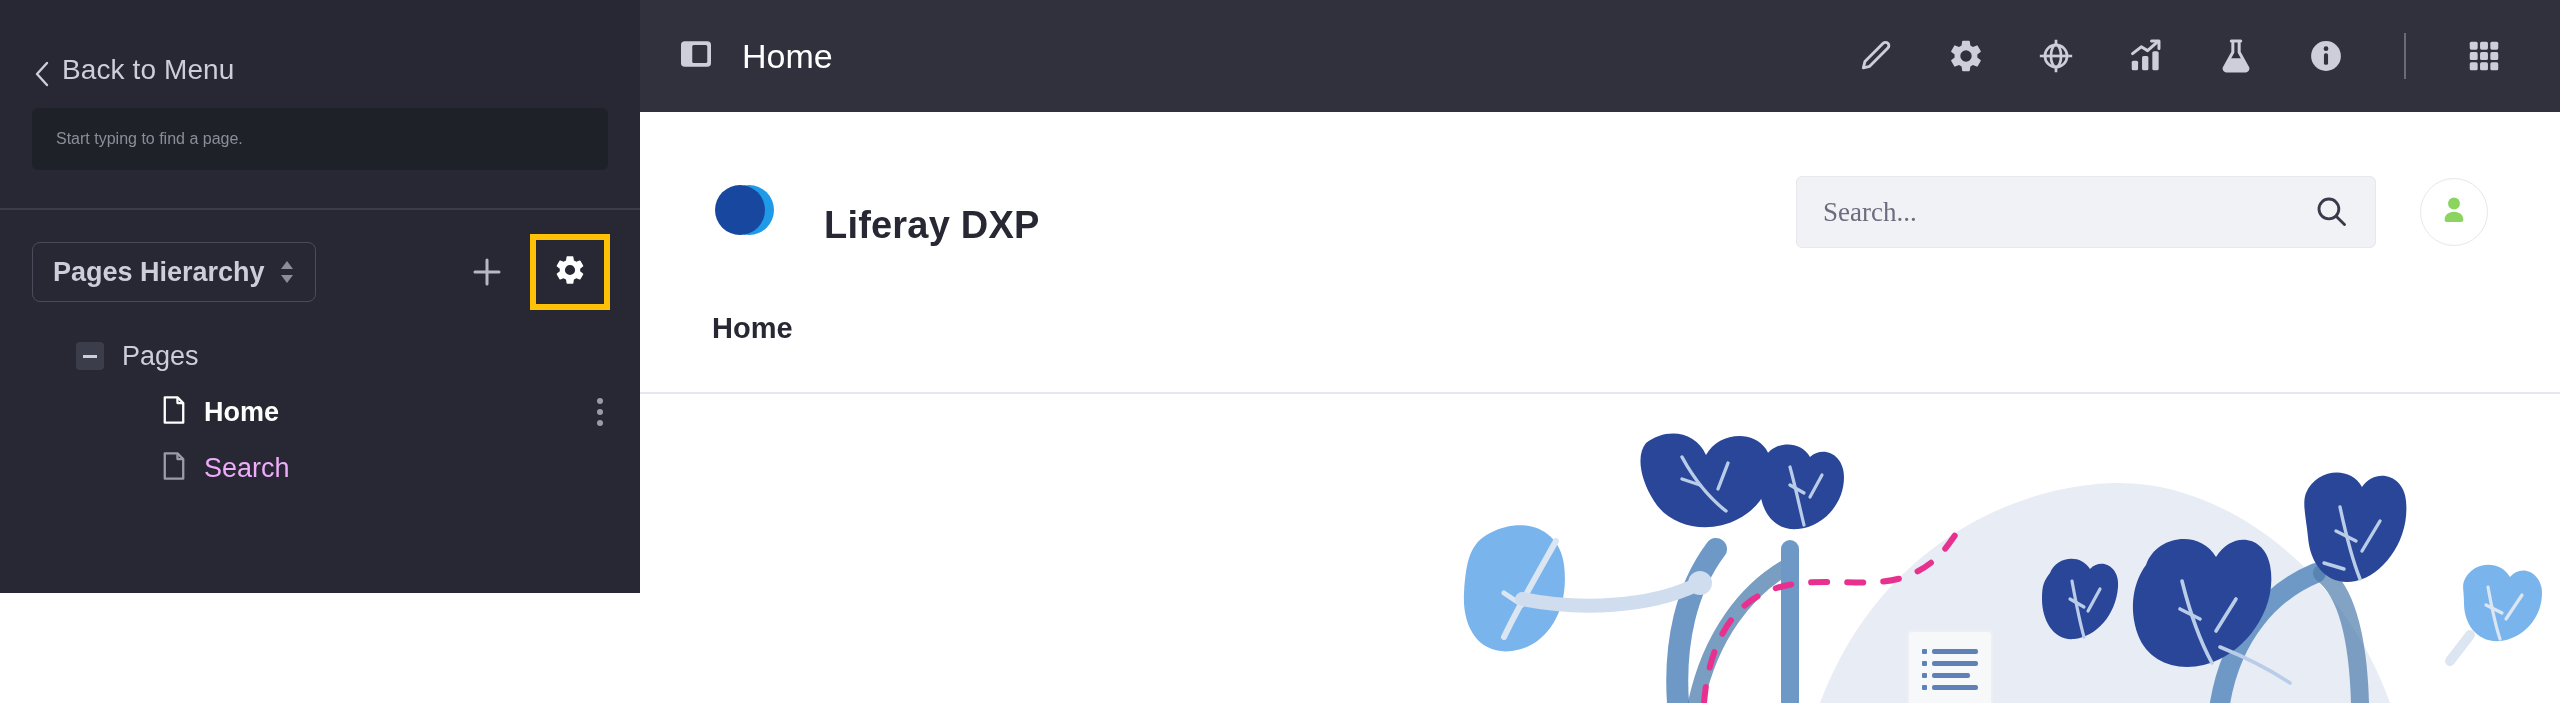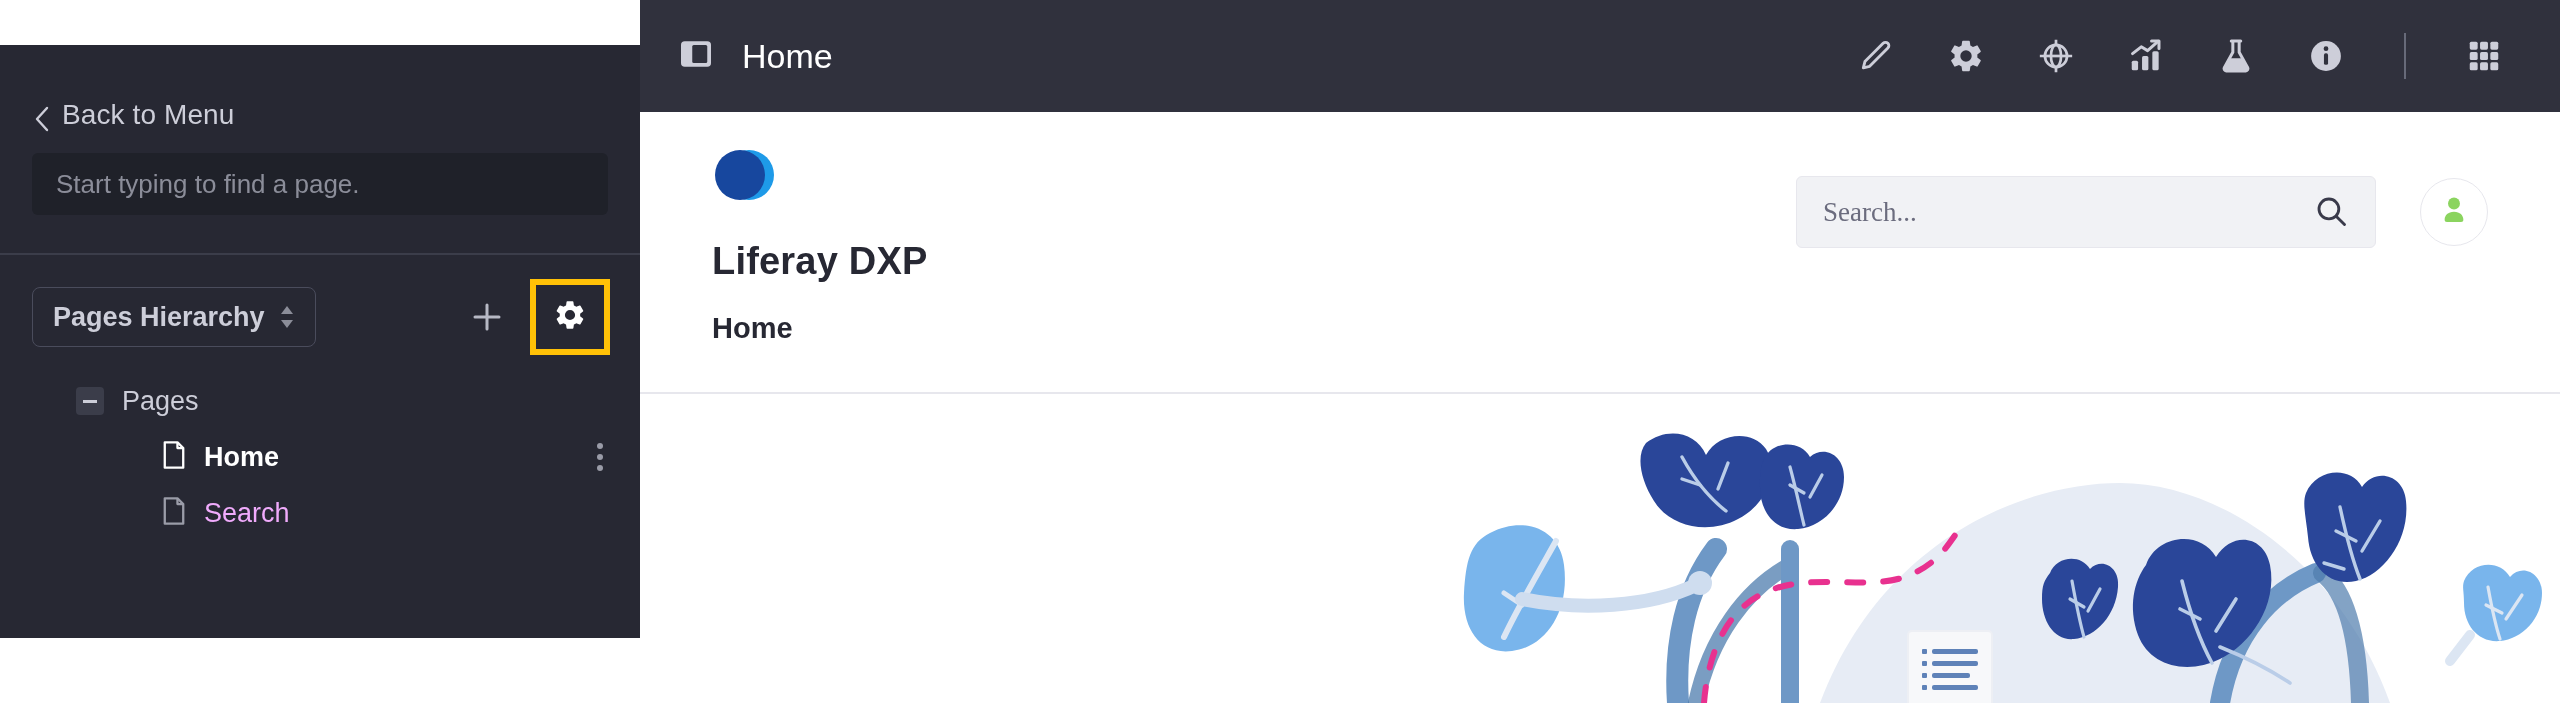--- a/index.html
+++ b/index.html
@@ -7,34 +7,34 @@
   body {
     font-family:"Liberation Sans", sans-serif;
     background:#ffffff;
     -webkit-font-smoothing:antialiased;
   }
   .app { display:flex; width:2560px; height:703px; }
 
   
   .sidebar {
     width:640px; height:593px; background:#272833;
-    flex:0 0 640px; position:relative;margin-top:45px;
+    flex:0 0 640px; position:relative;
   }
   .back-row {
     display:flex; align-items:center; gap:10px;
     padding:54px 0 0 32px; cursor:pointer;
   }
   .back-chev { display:block; width:20px; height:20px; color:#CDCED9; }
   .back-label { font-size:28px; color:#CDCED9; letter-spacing:.1px; }
 
   .side-search-wrap { padding:22px 32px 0 32px; }
   .side-search {
     width:100%; height:62px; background:#1F2129;
     border:0; border-radius:6px; color:#A1A2AB;
-    font-size:26px; font-family:"Liberation Sans", sans-serif;
+    font-size:16px; font-family:"Liberation Sans", sans-serif;
     padding:0 24px; outline:none;
   }
   .side-search::placeholder { color:#8B8D99; }
 
   .side-divider { margin-top:38px; height:2px; background:#3B3D4A; width:100%; }
 
   .hier-row {
     display:flex; align-items:center;
     padding:28px 30px 0 32px; height:96px;
   }
@@ -93,21 +93,21 @@
   .tb-icon {
     width:56px; height:56px; display:flex; align-items:center;
     justify-content:center; cursor:pointer; color:#CDCED9;
   }
   .tb-sep { width:2px; height:46px; background:#676A79; margin:0 16px; }
 
   
   .site-header {
     height:200px; display:flex; align-items:center; padding:0 72px 0 72px;
   }
-  .brand { display:flex; align-items:flex-start; gap:28px;flex-direction:column; }
+  .brand { display:flex; align-items:flex-end; gap:46px; }
   .brand-name { font-size:38px; font-weight:700; color:#272833; letter-spacing:.2px; }
   .site-spacer { flex:1 1 auto; }
   .site-search {
     width:580px; height:72px; background:#F1F2F5; border:1px solid #E7E7ED;
     border-radius:6px; display:flex; align-items:center; padding:0 26px;
   }
   .site-search input {
     flex:1 1 auto; border:0; background:transparent; outline:none;
     font-size:27px; color:#6B6C7E; font-family:Liberation Serif, serif;
   }

